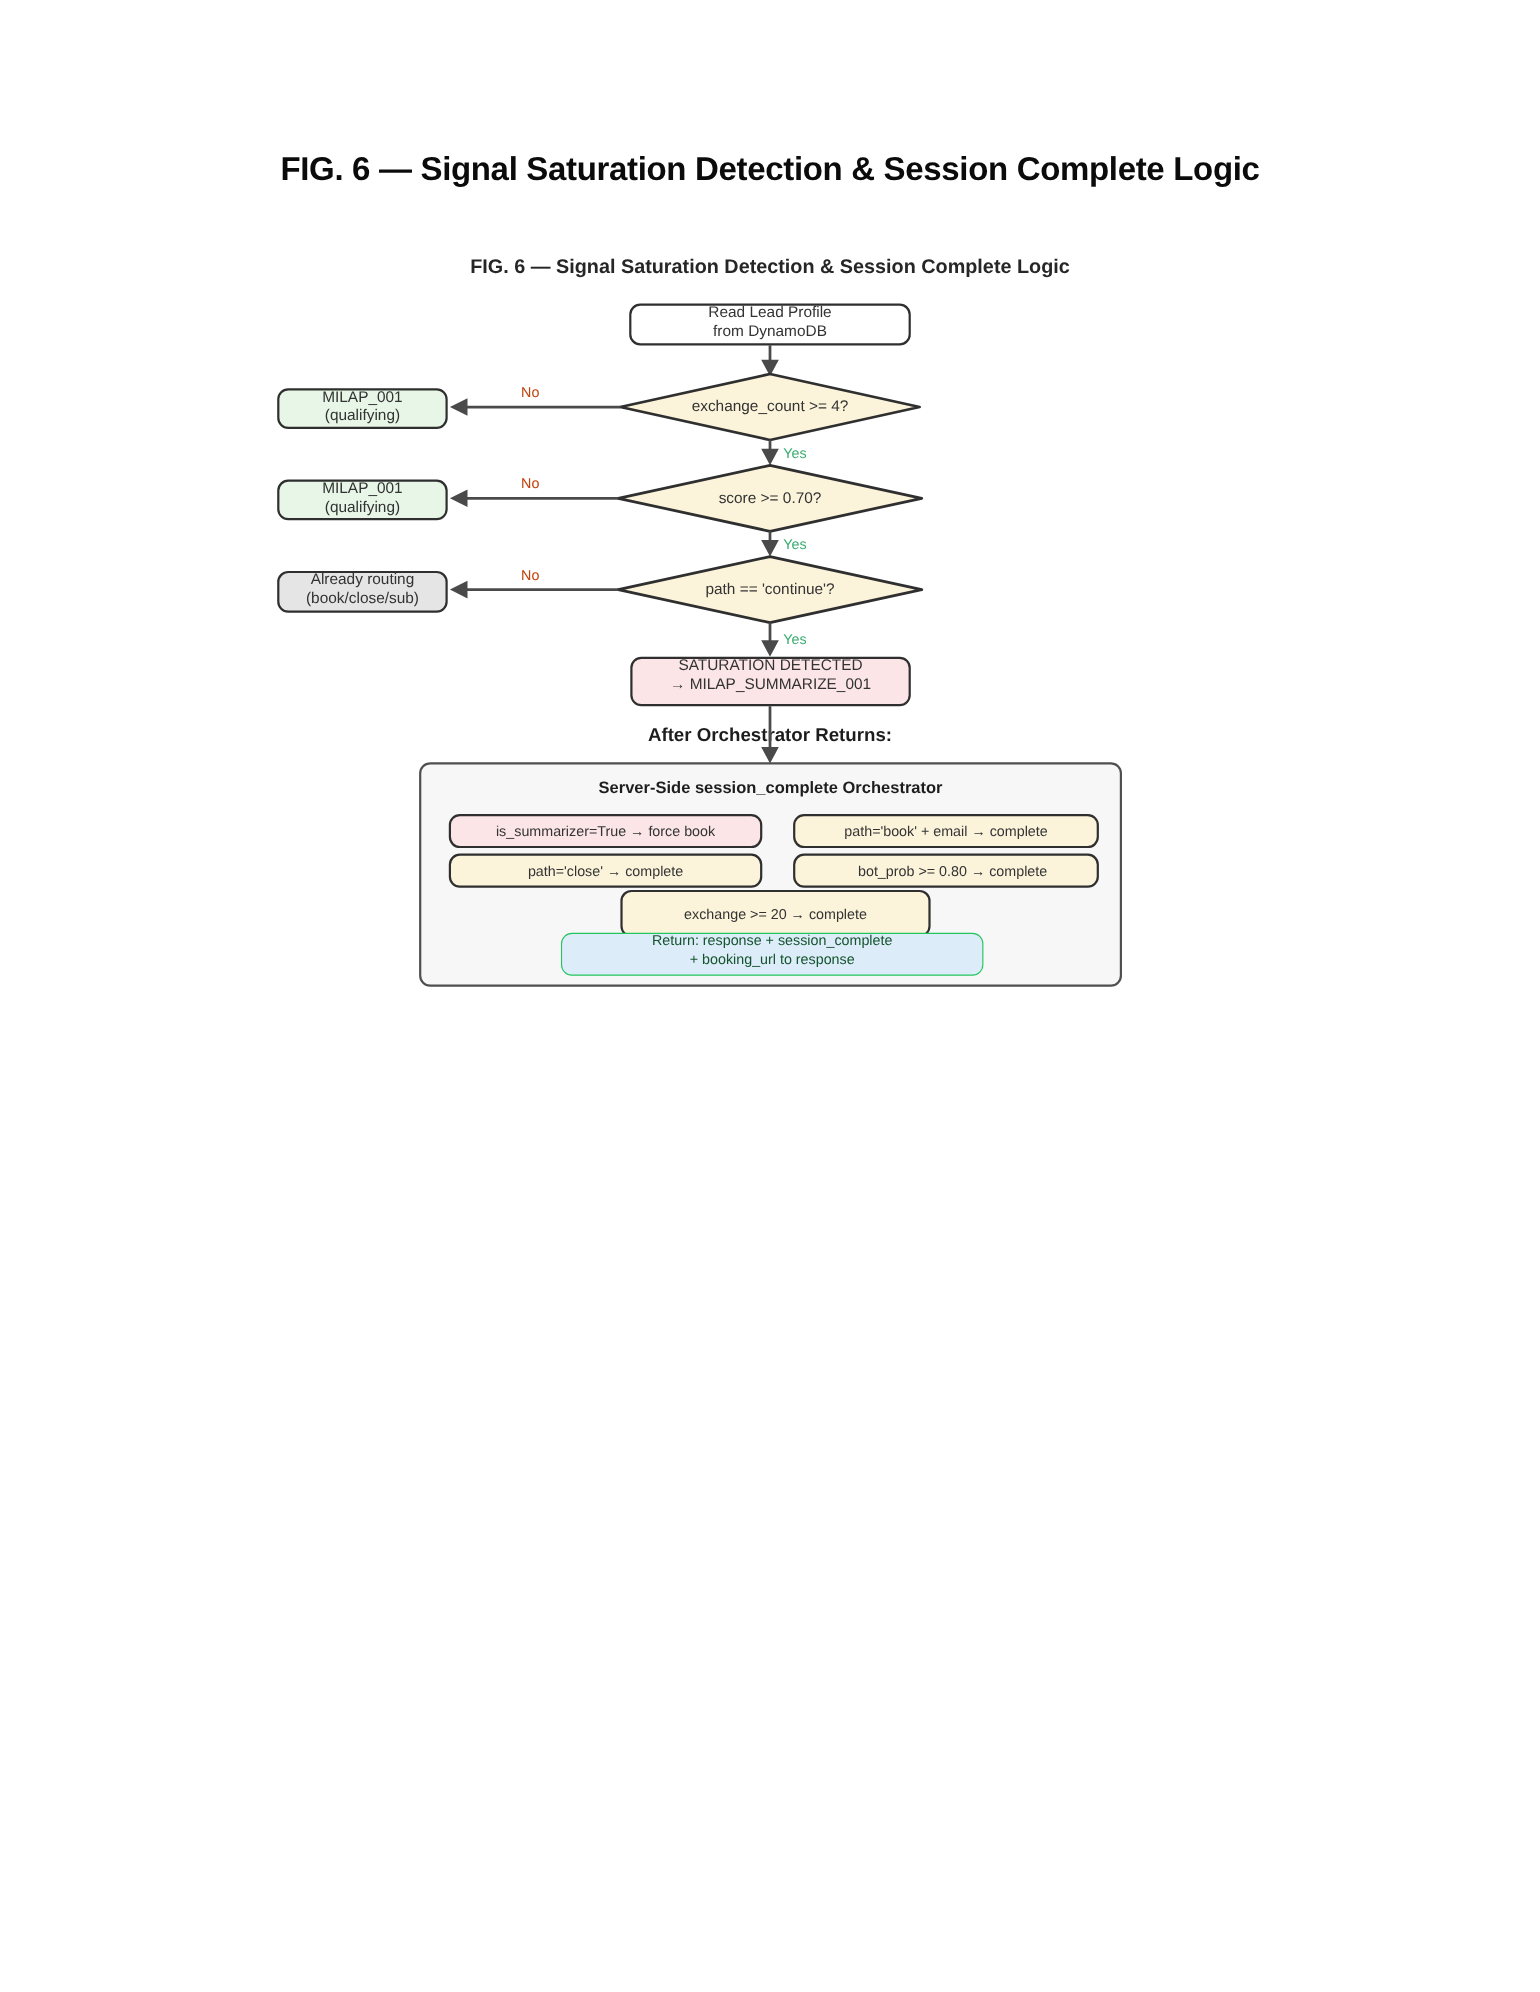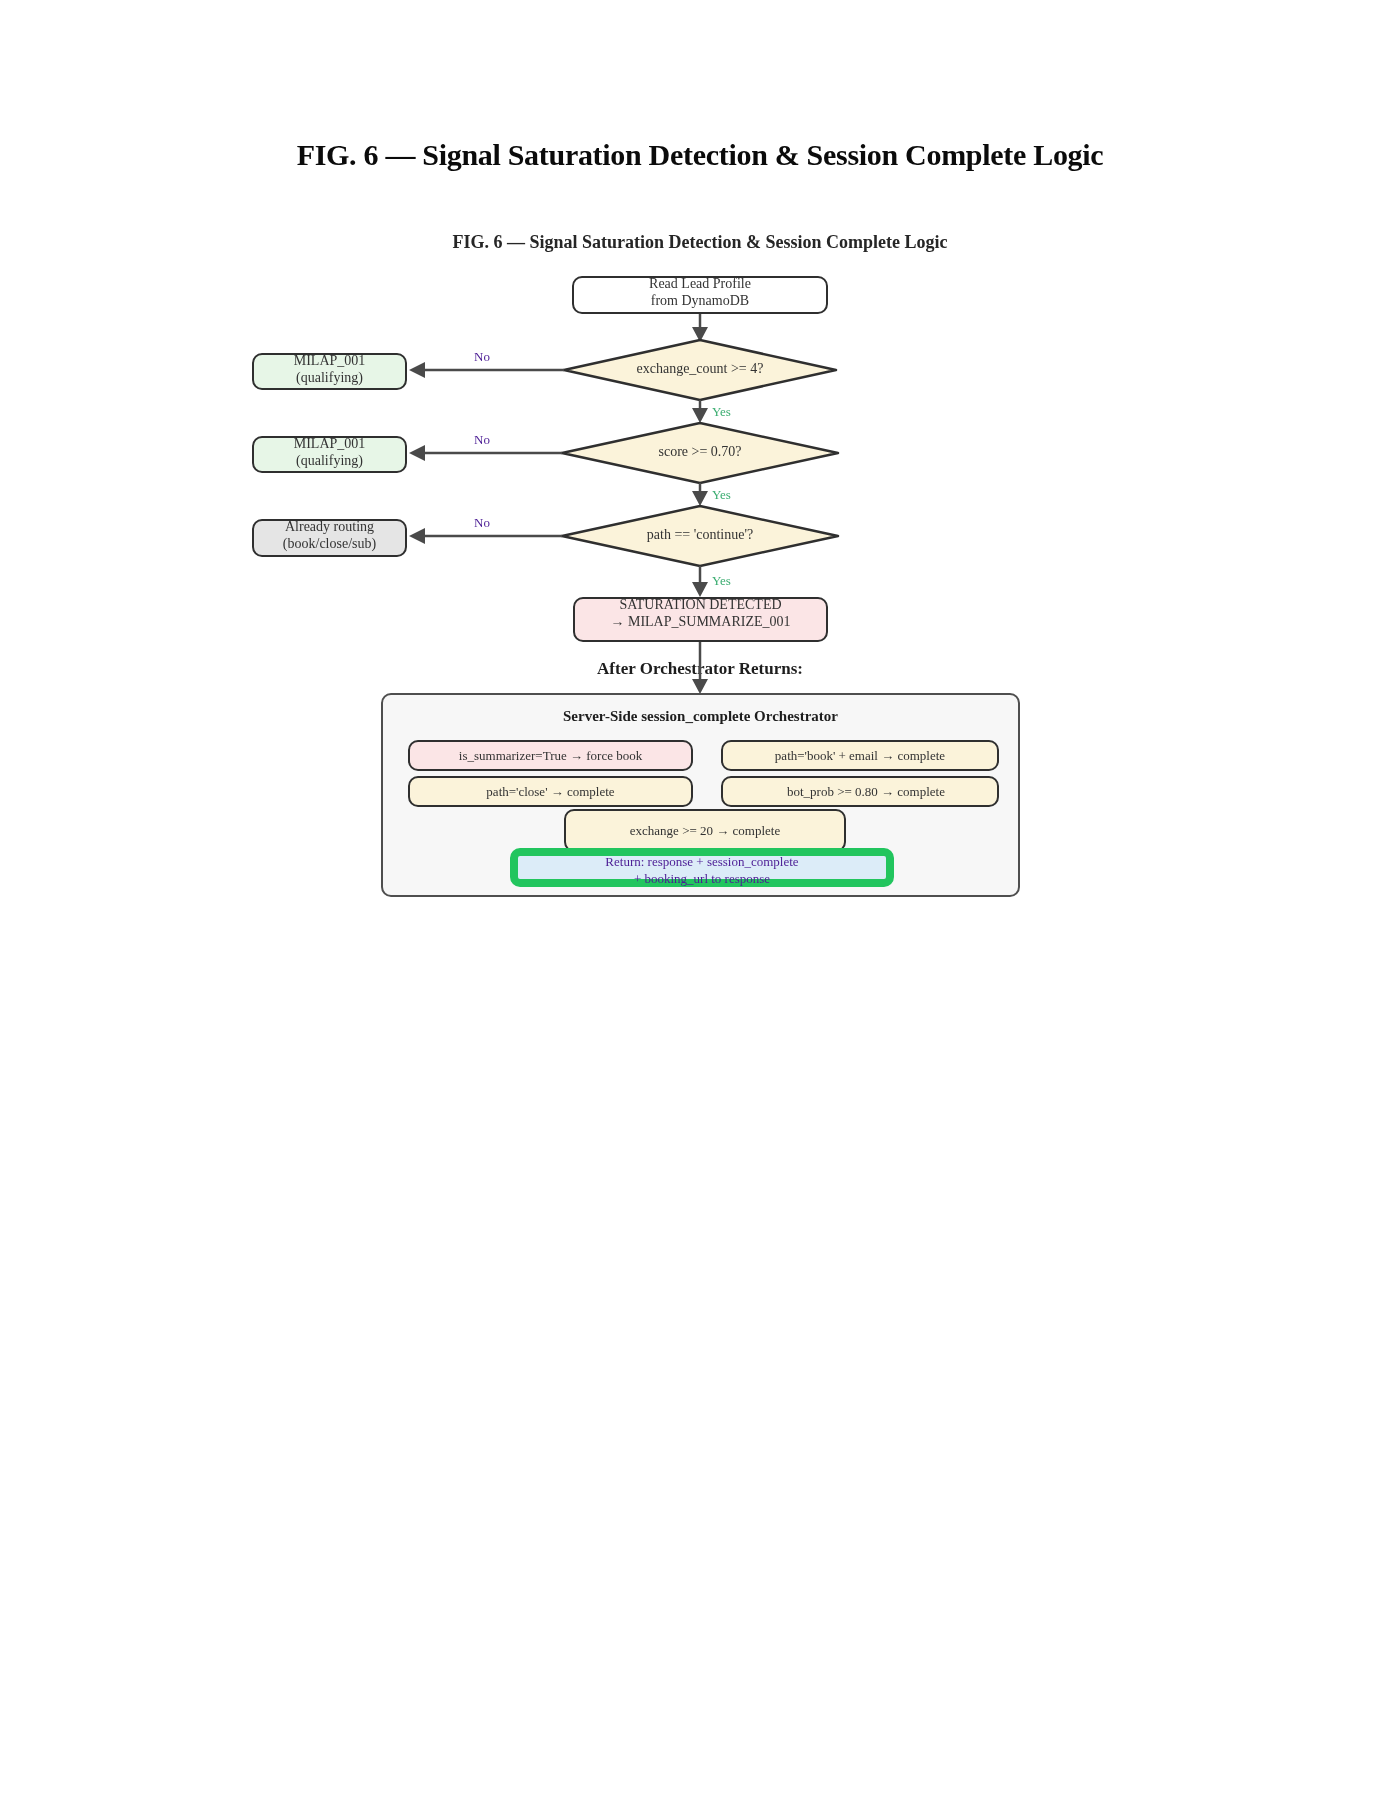--- a/index.html
+++ b/index.html
@@ -1,19 +1,19 @@
 <!DOCTYPE html>
 <html><head>
 <meta charset="utf-8">
 <title>FIG. 6 — Signal Saturation Detection &amp; Session Complete Logic</title>
 <style>
   html,body{margin:0;padding:0;background:#ffffff;}
   .canvas{
     position:relative;width:1400px;height:1811px;background:#ffffff;overflow:hidden;
-    font-family:Liberation Serif, serif;color:#333;
+    font-family:Liberation Sans, sans-serif;color:#333;
   }
   .main-title{
     position:absolute;top:138px;left:0;width:1400px;text-align:center;
     font-size:30px;font-weight:bold;color:#0b0b0b;letter-spacing:-0.3px;
   }
   .subtitle{
     position:absolute;top:232px;left:0;width:1400px;text-align:center;
     font-size:18px;font-weight:bold;color:#262626;
   }
   svg.edges{position:absolute;left:0;top:0;}
@@ -26,21 +26,21 @@
   }
   .node .nlines{position:absolute;left:0;right:0;top:-3px;line-height:17px;}
   .node.start{background:#ffffff;}
   .node.green{background:#e7f6e7;padding-left:11px;}
   .node.cream{background:#e5e5e5;}
   .node.pink{background:#fbe5e6;}
   .dlabel{
     position:absolute;display:flex;align-items:center;justify-content:center;
     font-size:14px;color:#333;text-align:center;
   }
-  .no-label{position:absolute;font-size:13px;color:#4c1d95;width:40px;text-align:center;}
+  .no-label{position:absolute;font-size:13px;color:#c2410c;width:40px;text-align:center;}
   .yes-label{position:absolute;font-size:13px;color:#3bad71;text-align:left;}
   .after-label{
     position:absolute;top:659px;left:0;width:1400px;text-align:center;
     font-size:17px;font-weight:bold;color:#1d1d1d;
   }
   .container-box{
     position:absolute;left:381px;top:693px;width:639px;height:204px;box-sizing:border-box;
     background:#f7f7f7;border:2px solid #4f4f4f;border-radius:10px;
   }
   .container-title{
@@ -49,22 +49,22 @@
   }
   .rule{
     position:absolute;border:2px solid #2f2f2f;border-radius:10px;box-sizing:border-box;
     display:flex;align-items:center;justify-content:center;
     font-size:13px;color:#333;text-align:center;
   }
   .rule.cream{background:#fbf3da;}
   .rule.pink{background:#fbe5e6;}
   .return-node{
     position:absolute;left:127px;top:153px;width:384px;height:39px;box-sizing:border-box;
-    background:#dcecf8;border:8px solid #22c55e;border-radius:10px;
-    font-size:13px;color:#4c1d95;text-align:center;
+    background:#dcecf8;border:1px solid #22c55e;border-radius:10px;
+    font-size:13px;color:#14532d;text-align:center;
   }
   .return-node .nlines{position:absolute;left:0;right:0;top:-3px;line-height:17px;}
 </style>
 </head>
 <body>
 
 <div class="canvas">
 
   <div class="main-title">FIG. 6 — Signal Saturation Detection &amp; Session Complete Logic</div>
   <div class="subtitle">FIG. 6 — Signal Saturation Detection &amp; Session Complete Logic</div>

